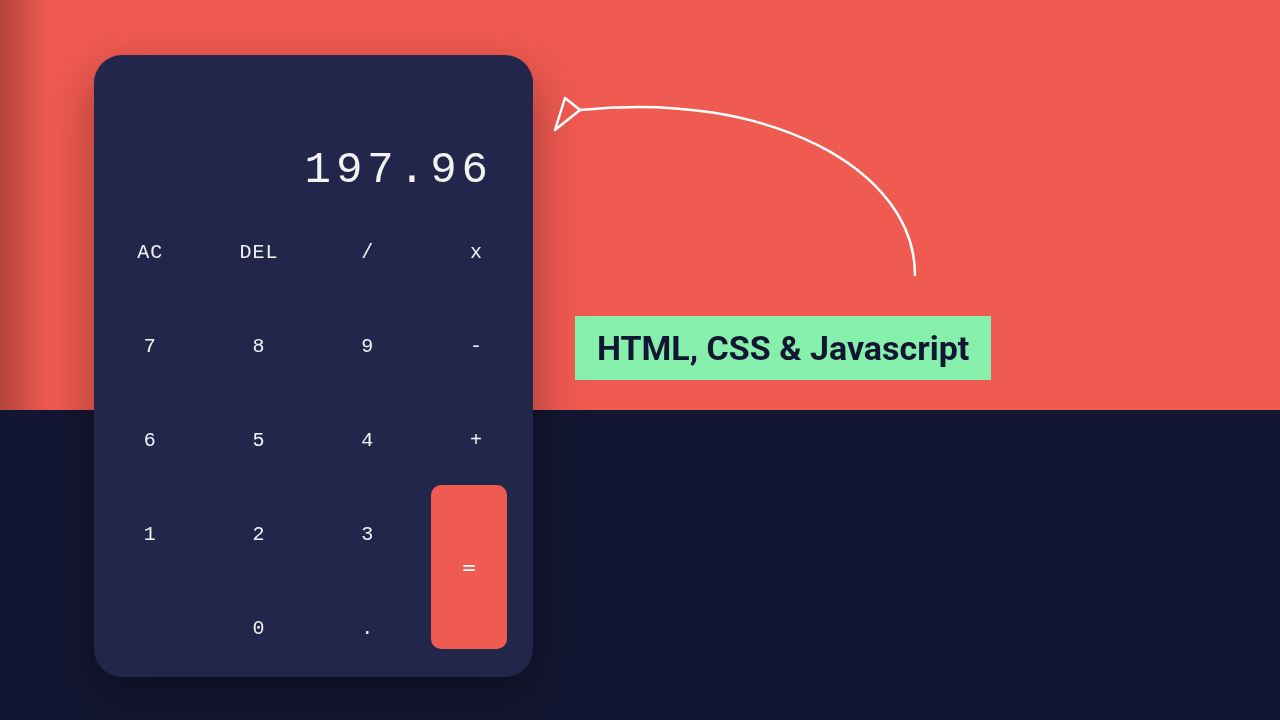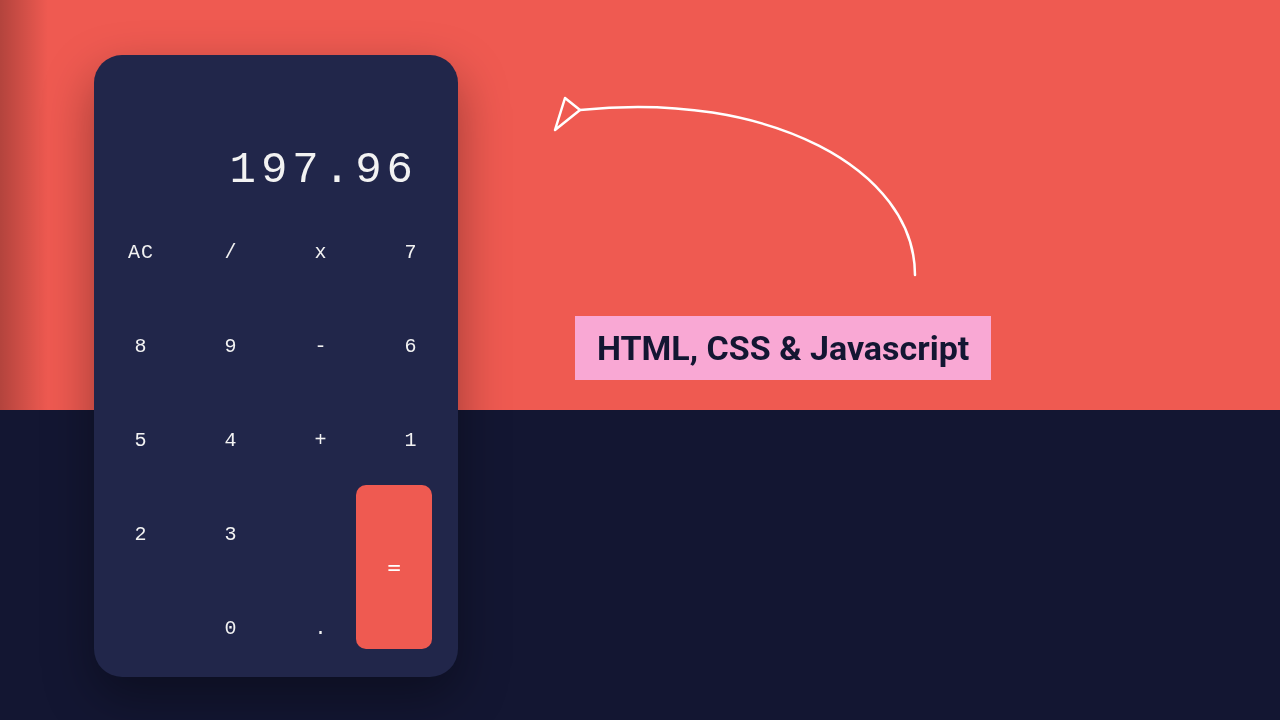--- a/index.html
+++ b/index.html
@@ -26,21 +26,21 @@
     position: absolute;
     top: 0; left: 0;
     width: 48px; height: 410px;
     background: linear-gradient(to right, rgba(0,0,0,0.25), rgba(0,0,0,0));
     pointer-events: none;
   }
   .calculator {
     position: absolute;
     left: 94px;
     top: 55px;
-    width: 364px;
+    width: 439px;
     height: 622px;
     background: #21264a;
     border-radius: 28px;
     box-shadow: 0 20px 50px rgba(0,0,0,0.35);
     display: flex;
     flex-direction: column;
     padding: 28px 22px 22px 22px;
     font-family: "Consolas", "Menlo", "Courier New", monospace;
     color: #f2f2f2;
   }
@@ -113,39 +113,40 @@
   }
   .title {
     color: #ffffff;
     font-size: 100px;
     font-weight: 800;
     letter-spacing: 1px;
     line-height: 1;
   }
   .badge {
     margin-top: 32px;
-    background: #f9a8d4;
+    background: #86efac;
     color: #131632;
     font-size: 34px;
     font-weight: 700;
     padding: 12px 22px;
     display: inline-block;
   }
 </style>
 </head>
 <body>
 
 <div class="bg-top"></div>
 <div class="bg-bottom"></div>
 <div class="shadow"></div>
 
 <div class="calculator">
   <div class="display">197.96</div>
   <div class="keypad">
     <div class="key">AC</div>
+    <div class="key">DEL</div>
     <div class="key">/</div>
     <div class="key">x</div>
 
     <div class="key">7</div>
     <div class="key">8</div>
     <div class="key">9</div>
     <div class="key">-</div>
 
     <div class="key">6</div>
     <div class="key">5</div>

